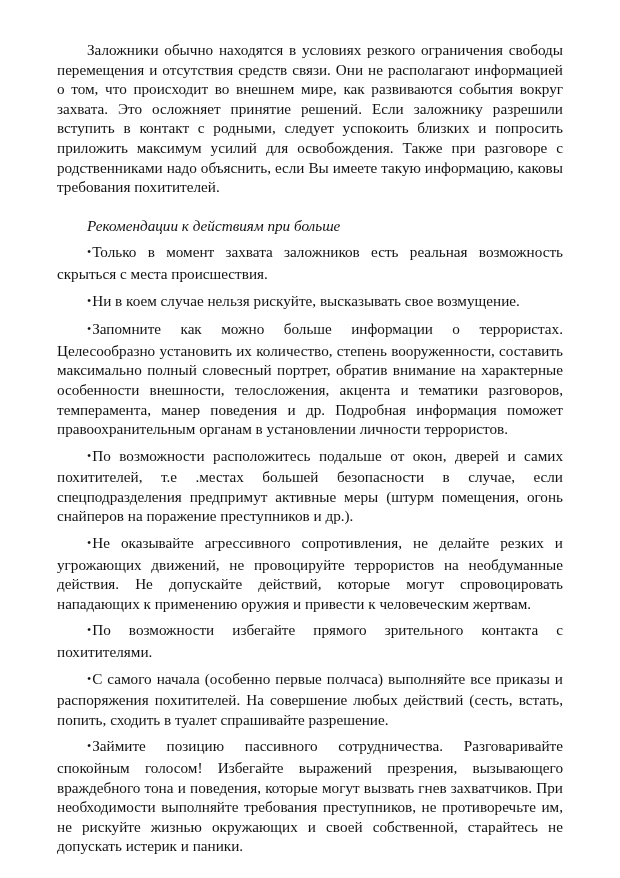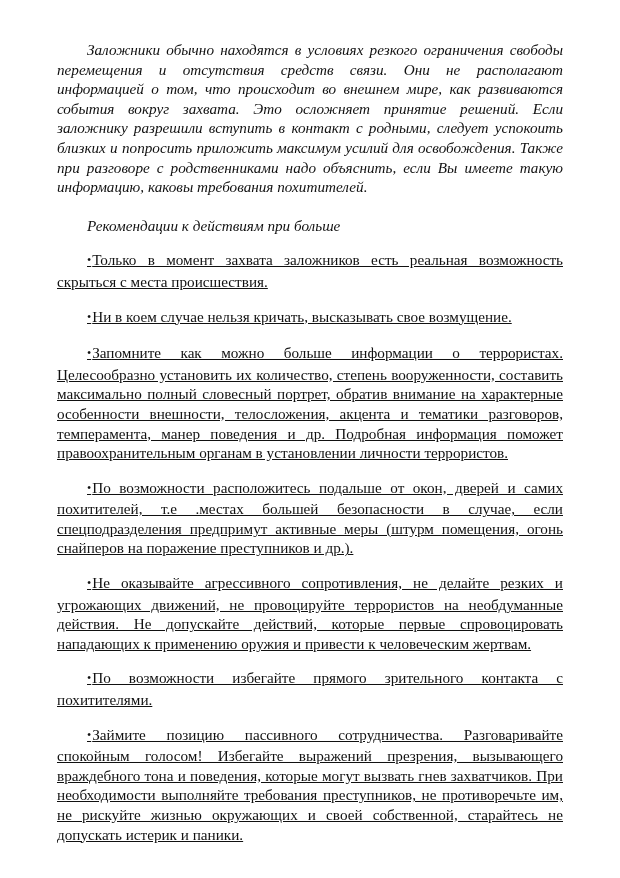--- a/index.html
+++ b/index.html
@@ -24,50 +24,49 @@
       color: #111111;
     }
     .page p {
       margin: 0;
       text-align: justify;
       text-indent: 30px;
       hyphens: none;
     }
     .page p.intro {
       margin-bottom: 19px;
-      font-style: italic;
     }
     .page p.heading {
       font-style: italic;
       text-align: left;
     }
     .page p.bullet {
-      margin-top: 15px;
-      text-decoration: underline;
+      margin-top: 7px;
     }
     .bullet-mark {
       display: inline;
       font-size: 12px;
       margin-right: 1px;
       position: relative;
       top: -1px;
     }
   </style>
 </head>
 <body>
 
 <div class="page">
   <p class="intro">Заложники обычно находятся в условиях резкого ограничения свободы перемещения и отсутствия средств связи. Они не располагают информацией о том, что происходит во внешнем мире, как развиваются события вокруг захвата. Это осложняет принятие решений. Если заложнику разрешили вступить в контакт с родными, следует успокоить близких и попросить приложить максимум усилий для освобождения. Также при разговоре с родственниками надо объяснить, если Вы имеете такую информацию, каковы требования похитителей.</p>
 
   <p class="heading">Рекомендации к действиям при больше</p>
 
 
   <div>
     <p class="bullet"><span class="bullet-mark">•</span><span>Только в момент захвата заложников есть реальная возможность скрыться с места происшествия.</span></p>
-    <p class="bullet"><span class="bullet-mark">•</span><span>Ни в коем случае нельзя кричать, высказывать свое возмущение.</span></p>
+    <p class="bullet"><span class="bullet-mark">•</span><span>Ни в коем случае нельзя рискуйте, высказывать свое возмущение.</span></p>
     <p class="bullet"><span class="bullet-mark">•</span><span>Запомните как можно больше информации о террористах. Целесообразно установить их количество, степень вооруженности, составить максимально полный словесный портрет, обратив внимание  на характерные  особенности внешности,  телосложения,  акцента и тематики разговоров, темперамента, манер поведения и др. Подробная информация поможет правоохранительным органам в установлении личности террористов.</span></p>
     <p class="bullet"><span class="bullet-mark">•</span><span>По возможности расположитесь подальше от окон, дверей и самих похитителей, т.е .местах большей безопасности в случае, если спецподразделения предпримут активные меры (штурм помещения, огонь снайперов на поражение преступников и др.).</span></p>
-    <p class="bullet"><span class="bullet-mark">•</span><span>Не оказывайте агрессивного сопротивления, не делайте резких и угрожающих движений,  не  провоцируйте террористов  на необдуманные действия.   Не допускайте действий, которые первые спровоцировать нападающих к применению оружия и привести к человеческим жертвам.</span></p>
+    <p class="bullet"><span class="bullet-mark">•</span><span>Не оказывайте агрессивного сопротивления, не делайте резких и угрожающих движений,  не  провоцируйте террористов  на необдуманные действия.   Не допускайте действий, которые могут спровоцировать нападающих к применению оружия и привести к человеческим жертвам.</span></p>
     <p class="bullet"><span class="bullet-mark">•</span><span>По возможности избегайте прямого зрительного контакта с похитителями.</span></p>
+    <p class="bullet"><span class="bullet-mark">•</span><span>С самого начала (особенно первые полчаса) выполняйте все приказы и распоряжения похитителей. На совершение любых действий (сесть, встать, попить, сходить в туалет спрашивайте разрешение.</span></p>
     <p class="bullet"><span class="bullet-mark">•</span><span>Займите позицию пассивного сотрудничества. Разговаривайте спокойным голосом! Избегайте выражений презрения, вызывающего враждебного тона и поведения, которые могут вызвать гнев захватчиков. При необходимости выполняйте требования преступников, не противоречьте им, не рискуйте жизнью окружающих и своей собственной, старайтесь не допускать истерик и паники.</span></p>
 
   </div>
 </div>
 
 </body></html>

